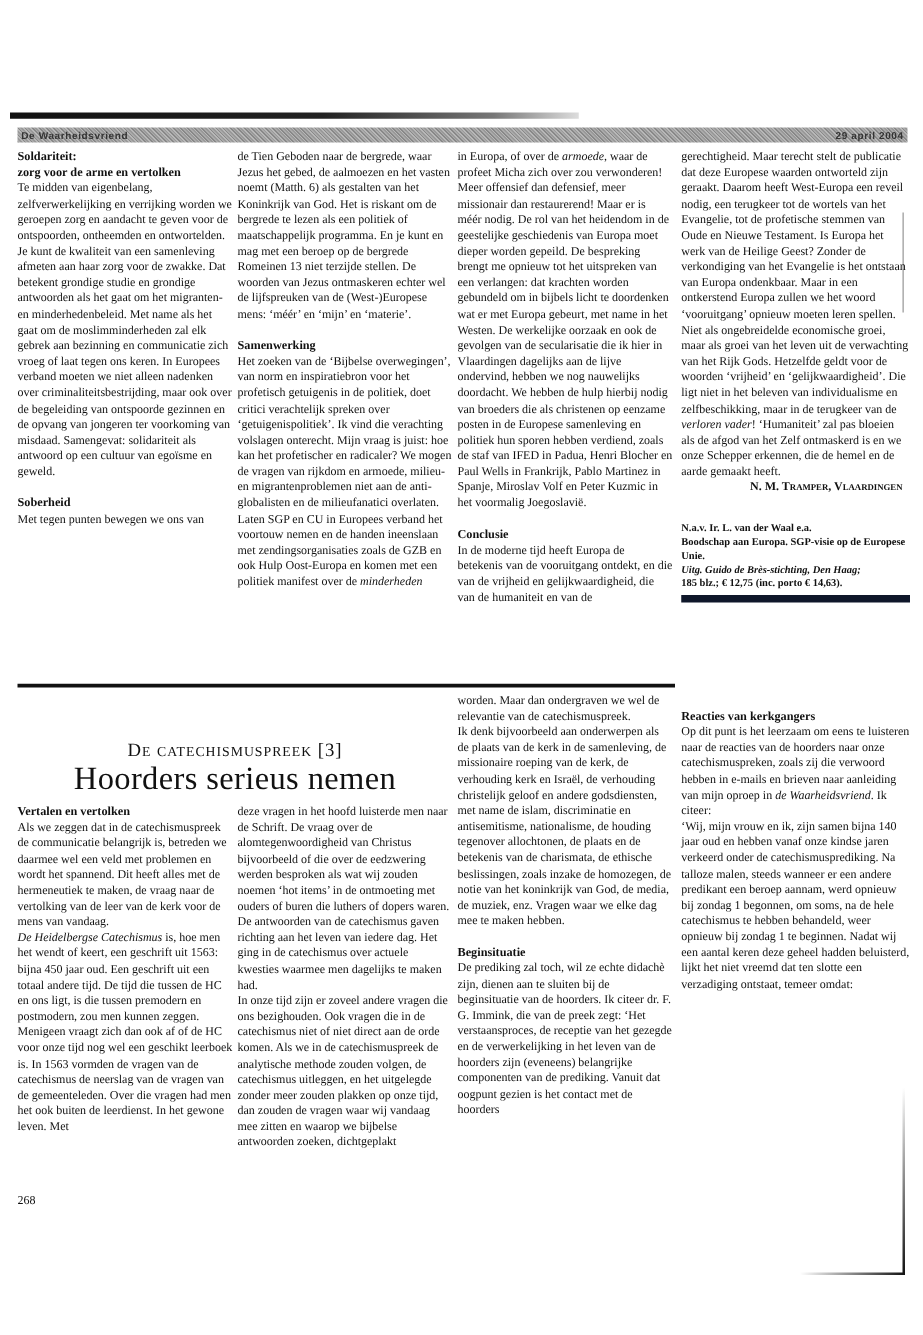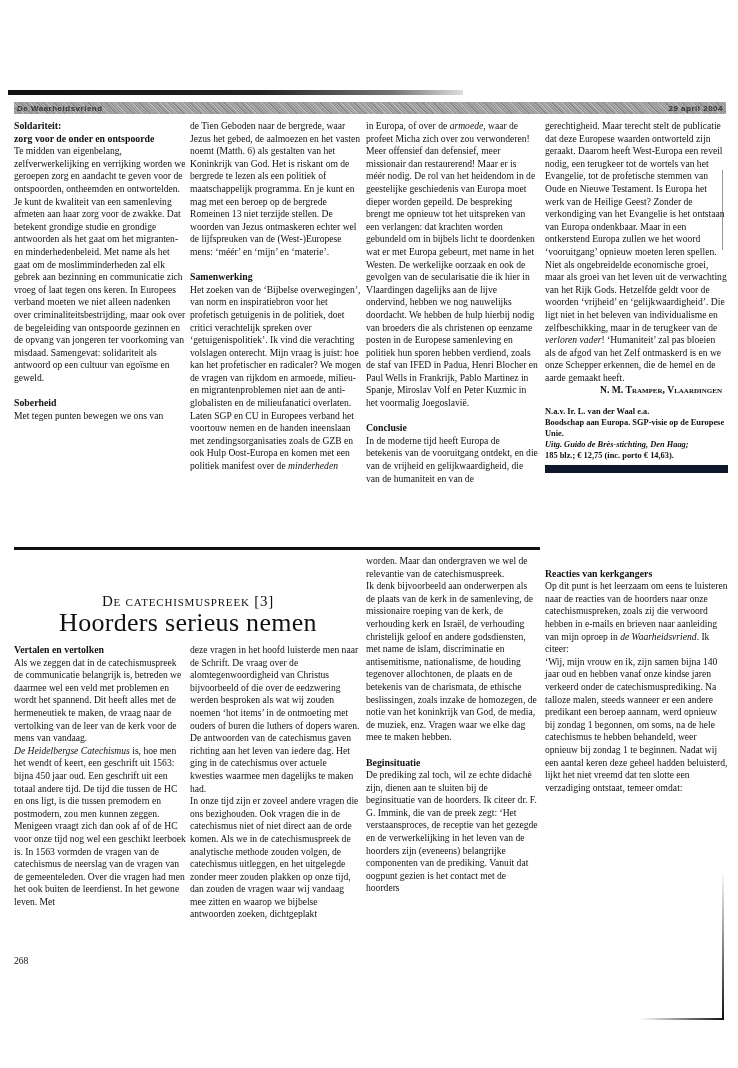--- a/index.html
+++ b/index.html
@@ -24,21 +24,21 @@
   }
   .col p { margin:0; }
   .col h4 { margin:0; font-size:9.8px; font-weight:bold; line-height:12.6px; }
   .gap { height:12.6px; }
   .c1 { left:14px; width:172px; }
   .c2 { left:190px; width:172px; }
   .c3 { left:366px; width:172px; }
   .c4 { left:545px; width:183px; }
   .top { top:120px; }
   .signature { text-align:right; font-variant:small-caps; font-weight:bold; font-size:9.6px; padding-right:6px; }
-  .colophon { margin-top:9px; font-size:8.4px; line-height:11px; font-weight:bold; border-bottom:8px solid #0f172a; padding-bottom:4px; }
+  .colophon { margin-top:20px; font-size:8.4px; line-height:11px; font-weight:bold; border-bottom:6px solid #0f172a; padding-bottom:4px; }
   .colophon .it { font-style:italic; }
   .rule-mid {
     position:absolute; left:14px; top:547px; width:526px; height:3px; background:#111;
   }
   .kicker {
     position:absolute; left:14px; top:593px; width:348px; text-align:center;
     font-family:"Liberation Serif", serif; font-variant:small-caps; font-size:15px; letter-spacing:0.8px;
   }
   .title {
     position:absolute; left:14px; top:608px; width:348px; text-align:center;
@@ -59,21 +59,21 @@
 
 <div class="topbar-line"></div>
 <div class="header-strip">
   <span>De Waarheidsvriend</span>
   <span>29 april 2004</span>
 </div>
 <div class="right-tick"></div>
 
 <div class="col c1 top">
   <h4>Soldariteit:</h4>
-  <h4>zorg voor de onder en ontspoorde</h4>
+  <h4>zorg voor de arme en vertolken</h4>
   <p>Te midden van eigenbelang, zelfverwerkelijking en verrijking worden we geroepen zorg en aandacht te geven voor de ontspoorden, ontheemden en ontwortelden. Je kunt de kwaliteit van een samenleving afmeten aan haar zorg voor de zwakke. Dat betekent grondige studie en grondige antwoorden als het gaat om het migranten- en minderhedenbeleid. Met name als het gaat om de moslimminderheden zal elk gebrek aan bezinning en communicatie zich vroeg of laat tegen ons keren. In Europees verband moeten we niet alleen nadenken over criminaliteitsbestrijding, maar ook over de begeleiding van ontspoorde gezinnen en de opvang van jongeren ter voorkoming van misdaad. Samengevat: solidariteit als antwoord op een cultuur van egoïsme en geweld.</p>
   <div class="gap"></div>
   <h4>Soberheid</h4>
   <p>Met tegen punten bewegen we ons van</p>
 </div>
 
 <div class="col c2 top">
   <p>de Tien Geboden naar de bergrede, waar Jezus het gebed, de aalmoezen en het vasten noemt (Matth. 6) als gestalten van het Koninkrijk van God. Het is riskant om de bergrede te lezen als een politiek of maatschappelijk programma. En je kunt en mag met een beroep op de bergrede Romeinen 13 niet terzijde stellen. De woorden van Jezus ontmaskeren echter wel de lijfspreuken van de (West-)Europese mens: ‘méér’ en ‘mijn’ en ‘materie’.</p>
   <div class="gap"></div>
   <h4>Samenwerking</h4>

